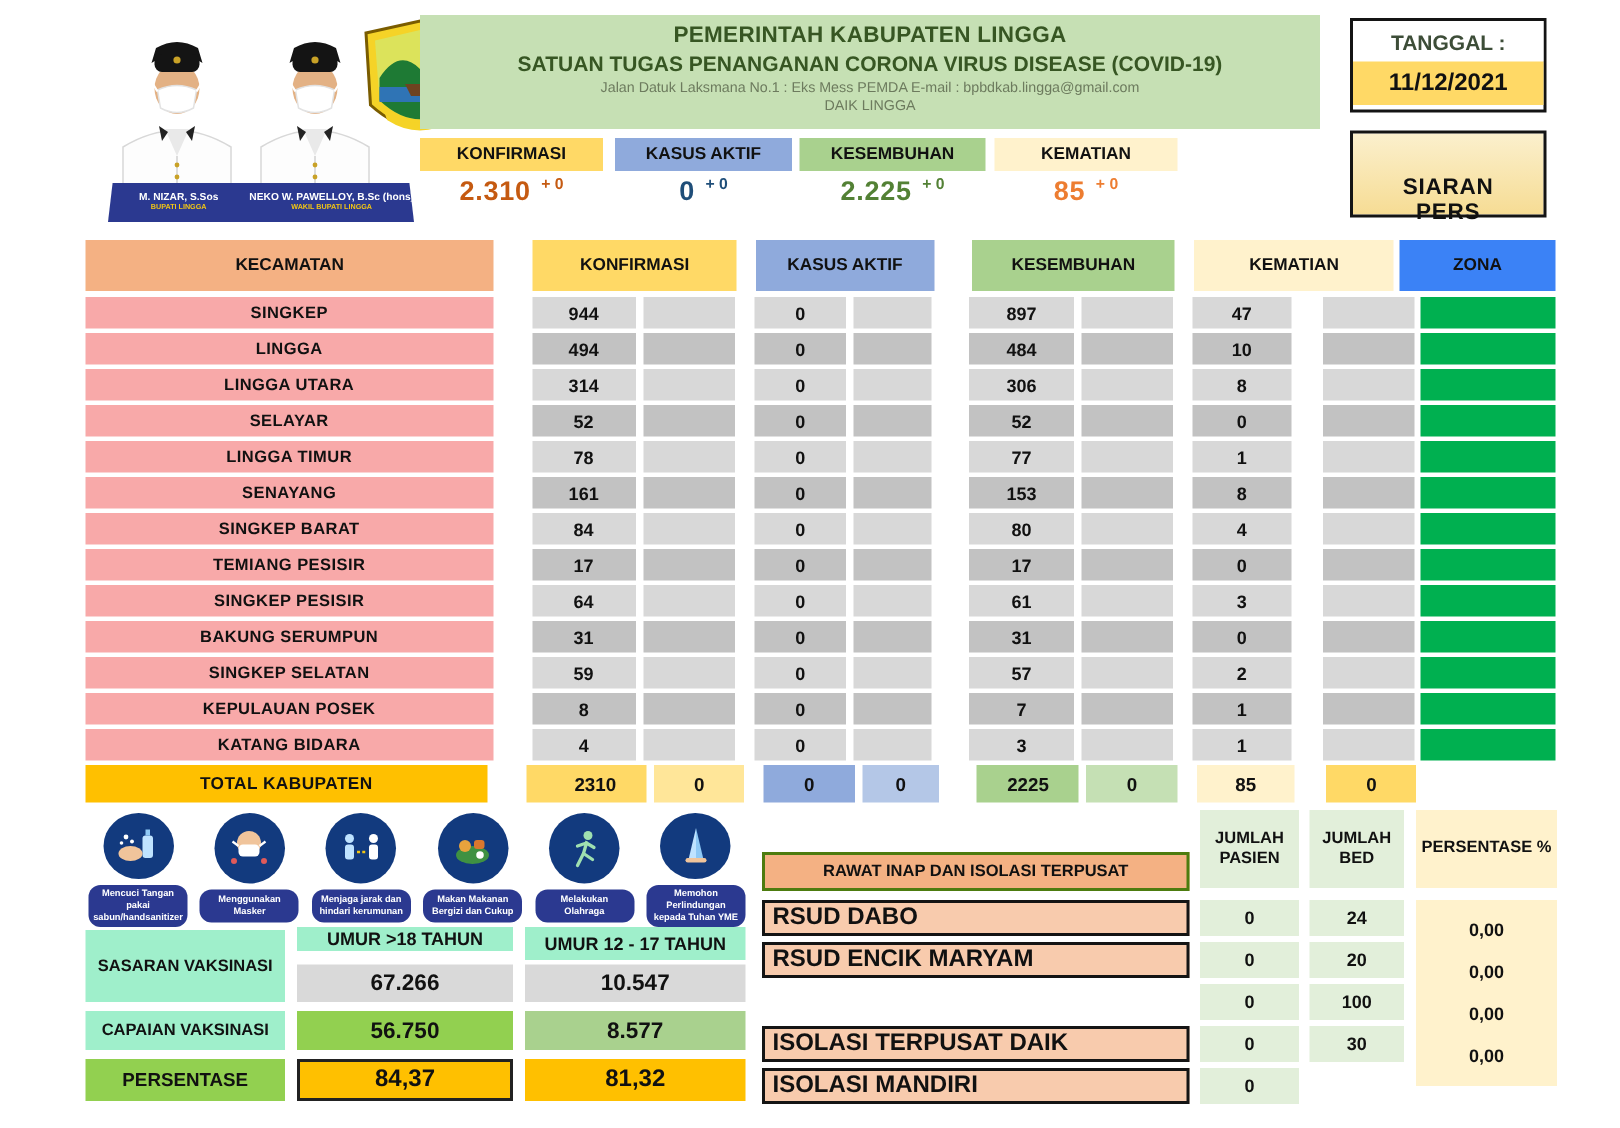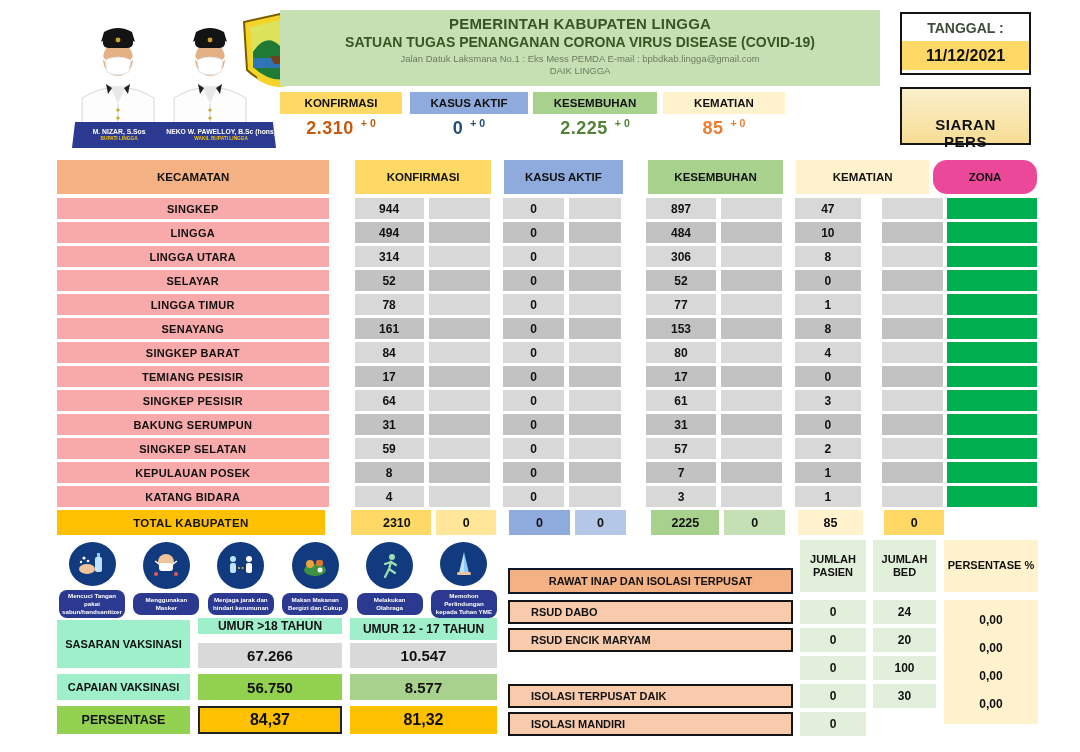--- a/index.html
+++ b/index.html
@@ -55,21 +55,21 @@
 
   
   .maintable{left:57px;top:160px;width:980px;}
   .thead{display:flex;height:34px;margin-bottom:4px;}
   .thead .cell{font-size:11.5px;}
   .h-name{width:275px;margin-right:26px;background:#F4B183;}
   .h-conf{width:137px;margin-right:13px;background:#FFD966;}
   .h-akt {width:120px;margin-right:25px;background:#8FAADC;}
   .h-rec {width:137px;margin-right:13px;background:#A9D18E;}
   .h-dth {width:134px;margin-right:4px; background:#FFF2CC;}
-  .h-zona{width:105px;background:#ec4899;border-radius:14px;}
+  .h-zona{width:105px;background:#3b82f6;}
   .trow{display:flex;height:21px;margin-bottom:3px;}
   .trow .cell{font-size:12px;}
   .c-name{width:275px;margin-right:26px;background:#F8A9A9;font-size:11px !important;letter-spacing:.3px;}
   .c-v1{width:70px;margin-right:5px;}  .c-s1{width:62px;margin-right:13px;}
   .c-v2{width:62px;margin-right:5px;}  .c-s2{width:53px;margin-right:25px;}
   .c-v3{width:70px;margin-right:5px;}  .c-s3{width:62px;margin-right:13px;}
   .c-v4{width:67px;margin-right:21px;}  .c-s4{width:62px;margin-right:4px;}
   .c-zona{width:91px;background:#00B050;}
   .rows .trow:nth-child(odd)  .g{background:#D8D8D8;}
   .rows .trow:nth-child(even) .g{background:#C2C2C2;}
@@ -105,23 +105,23 @@
   .vx-perl{left:0;top:88px;width:133px;height:28px;background:#92D050;font-size:12.5px;}
   .vx-p1{left:141px;top:88px;width:144px;height:28px;background:#FFC000;border:2px solid #222;font-size:16px;}
   .vx-p2{left:293px;top:88px;width:147px;height:28px;background:#FFC000;font-size:16px;}
 
   
   .fac{left:508px;top:540px;width:530px;height:200px;}
   .fac .cell{position:absolute;box-sizing:border-box;}
   .fc-hpasien{left:292px;top:0;width:66px;height:52px;background:#E2EFDA;font-size:11px;text-align:center;line-height:1.2;}
   .fc-hbed{left:365px;top:0;width:63px;height:52px;background:#E2EFDA;font-size:11px;text-align:center;line-height:1.2;}
   .fc-hpct{left:436px;top:0;width:94px;height:52px;background:#FFF2CC;font-size:11px;text-align:center;line-height:1.2;}
-  .fc-title{left:0;top:28px;width:285px;height:26px;background:#F4B183;border:2px solid #0f172a;font-size:11px;}
+  .fc-title{left:0;top:28px;width:285px;height:26px;background:#F4B183;border:2px solid #4d7c0f;font-size:11px;}
   .fc-name{left:0;width:285px;height:24px;background:#F8CBAD;border:2px solid #141414;
-           justify-content:flex-start !important;padding-left:21px;font-size:11px;}
+           justify-content:flex-start !important;padding-left:5px;font-size:16px;}
   .fc-pas{left:292px;width:66px;height:24px;background:#E2EFDA;font-size:12px;}
   .fc-bed{left:365px;width:63px;height:24px;background:#E2EFDA;font-size:12px;}
   .fc-pct{left:436px;width:94px;height:40px;background:#FFF2CC;font-size:12px;}
   .fr0{top:60px;} .fr1{top:88px;} .fr2{top:116px;} .fr3{top:144px;} .fr4{top:172px;}
 </style>
 </head>
 <body>
 
 <div class="page">
 

